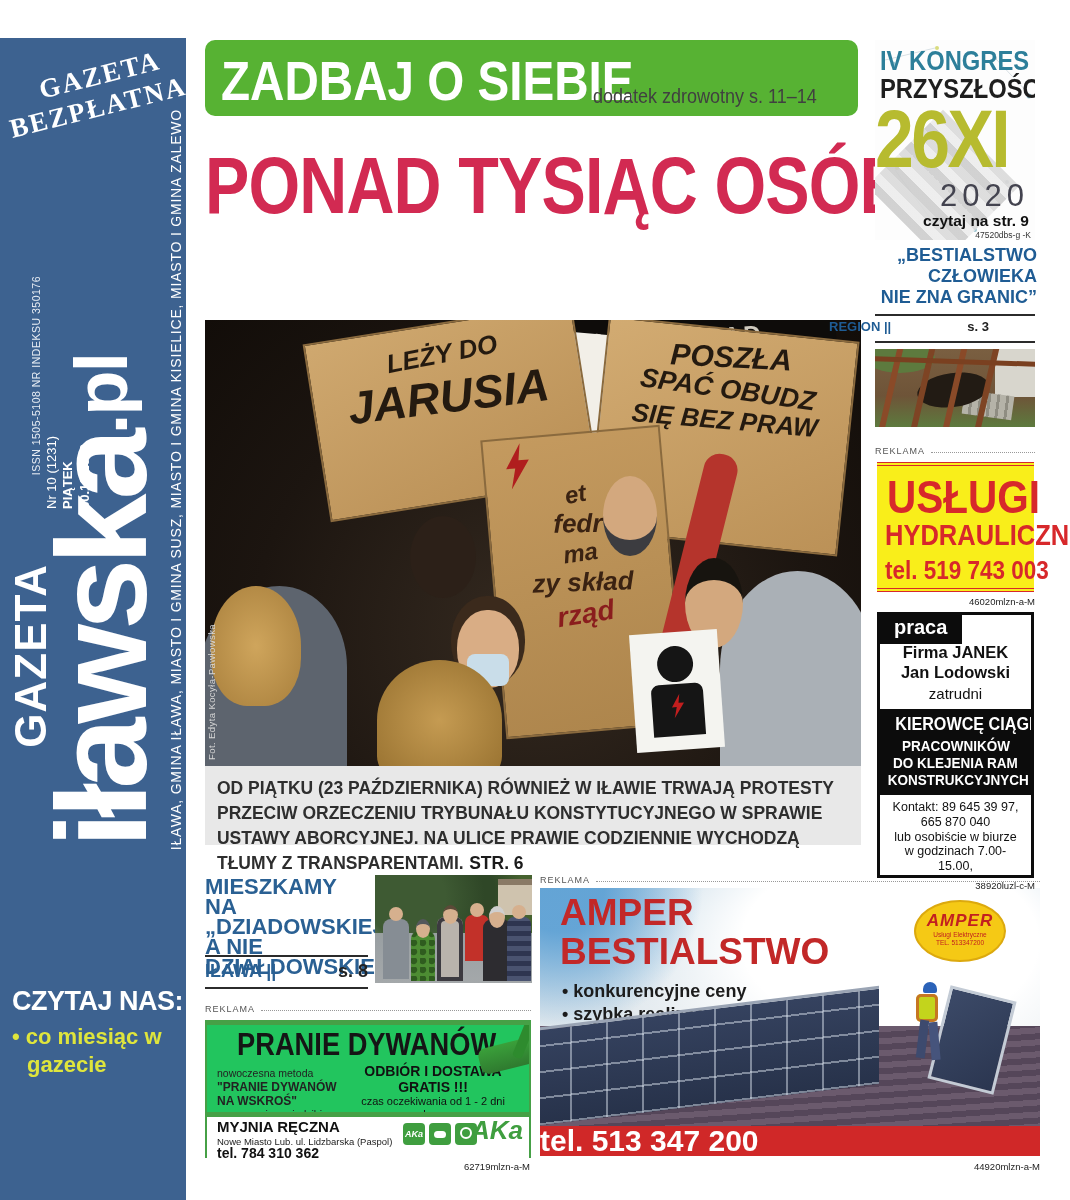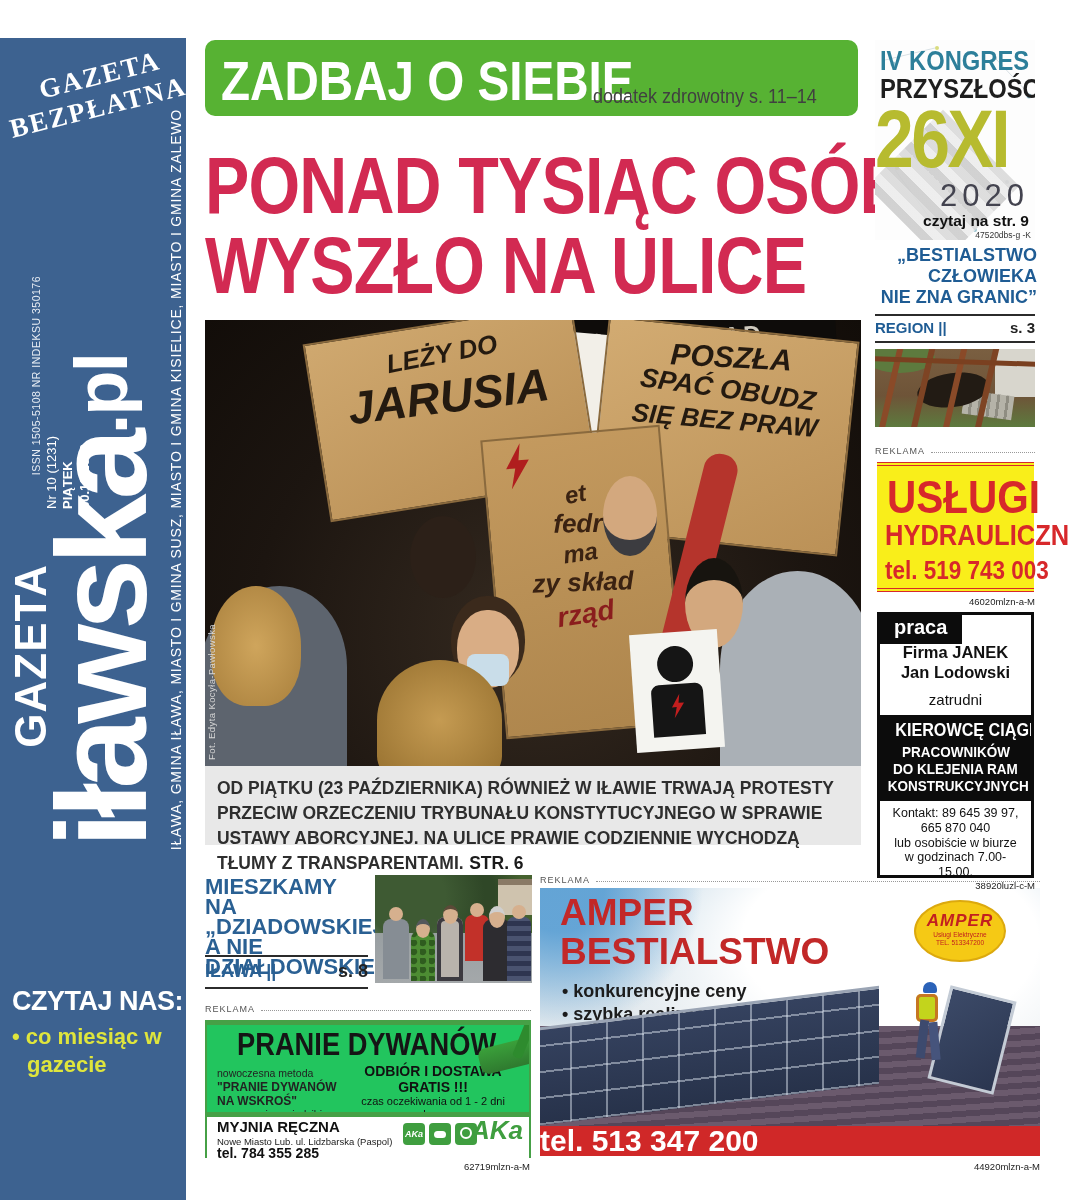--- a/index.html
+++ b/index.html
@@ -90,21 +90,21 @@
   .hydro .h1 { position:absolute; left:10px; top:4px; font-weight:bold; font-size:46px; }
   .hydro .h2 { position:absolute; left:8px; top:52px; font-weight:bold; font-size:30px; }
   .hydro .h3 { position:absolute; left:8px; top:90px; font-weight:bold; font-size:25px; }
 
   
   .job { left:877px; top:612px; width:157px; height:266px; background:#fff; border:3px solid #0c0c0c;
          box-sizing:border-box; text-align:center; overflow:hidden; }
   .job .tag { position:absolute; top:-1px; left:-1px; background:#0c0c0c; color:#fff;
               font-weight:bold; font-size:20px; padding:2px 15px 5px; }
   .job .head { padding-top:28px; font-weight:bold; font-size:16.5px; line-height:1.2; color:#111; }
-  .job .verb { font-weight:normal; font-size:15px; margin-top:8px; }
+  .job .verb { font-weight:normal; font-size:15px; margin-top:2px; }
   .job .blk { background:#0c0c0c; color:#fff; margin-top:6px; padding:5px 0 6px; }
   .job .blk .rm { font-weight:bold; font-size:19px; line-height:1.1; margin-bottom:4px; }
   .job .blk .rl { font-weight:bold; font-size:15px; line-height:1.13; }
   .job .contact { padding:5px 12px 0; font-size:12.5px; line-height:1.17; color:#111; }
 
   
   .carpet { left:205px; top:1020px; width:326px; height:138px; background:#fff;
             border-left:2px solid #46a046; border-right:2px solid #46a046; box-sizing:border-box; }
   .carpet .band { position:absolute; left:0; right:0; height:5px; background:#46a046; }
   .carpet .beige { position:absolute; left:0; right:0; top:5px; height:103px; background:#22c55e; overflow:hidden; }
@@ -182,23 +182,20 @@
 
   <section class="abs gbanner">
     <div class="ttl"><span class="cond cx85">ZADBAJ O SIEBIE</span></div>
     <div class="sub"><span class="cond cx90">dodatek zdrowotny s. 11–14</span></div>
   </section>
 
   <h1 class="abs headline" style="margin:0;">
     <span>
         <span class="cond cx83">PONAD TYSIĄC OSÓB</span>
       </span>
-    <span>
-        <span class="cond cx83">WYSZŁO NA ULICE</span>
-      </span>
   </h1>
 
   <figure class="abs photo" style="margin:0;">
     <div class="abs" style="right:25px;top:-8px;width:340px;height:52px;background:#0e0c0a;transform:rotate(-3deg);
                 color:#cfcabe;font-weight:bold;font-size:24px;letter-spacing:3px;text-align:center;line-height:54px;overflow:hidden;">POLSKI RZĄD</div>
     <div class="abs" style="left:300px;top:12px;width:128px;height:150px;background:#f2efe8;transform:rotate(5deg);"></div>
     <div class="card" style="left:110px;top:2px;width:268px;height:162px;transform:rotate(-9deg);padding-top:14px;">
       <div style="font-size:26px;transform:rotate(-2deg);">LEŻY DO</div>
       <div style="font-size:46px;transform:rotate(2deg);">JARUSIA</div>
     </div>
@@ -300,21 +297,21 @@
         <div>czas oczekiwania od 1 - 2 dni robocze</div>
 
       </div>
       <div class="abs" style="left:272px;top:18px;width:56px;height:26px;background:linear-gradient(#3aa03a,#2f7a2f);border-radius:8px;transform:rotate(-14deg);"></div>
       <div class="abs" style="left:312px;top:-6px;width:10px;height:40px;background:#2e8b2e;transform:rotate(22deg);border-radius:4px;"></div>
     </div>
     <div class="band" style="top:92px;"></div>
     <div class="white">
       <div class="comp">MYJNIA RĘCZNA</div>
       <div class="addr">Nowe Miasto Lub. ul. Lidzbarska (Paspol)</div>
-      <div class="ph2">tel. 784 355 285</div>
+      <div class="ph2">tel. 784 310 362</div>
       <div class="tile" style="right:104px;">AKa</div>
       <div class="tile" style="right:78px;">
           <div style="width:12px;height:7px;background:#fff;border-radius:4px;margin:8px auto 0;"></div>
         </div>
       <div class="tile" style="right:52px;">
           <div style="width:8px;height:8px;border:2px solid #fff;border-radius:50%;margin:4px auto 0;"></div>
         </div>
       <div class="aka-big">AKa</div>
     </div>
   </section>
@@ -372,21 +369,21 @@
     <div class="cta">czytaj na str. 9</div>
     <div class="kcode">47520dbs-g -K</div>
   </section>
 
   <div class="abs tz-head region-head" style="color:#1f5c94;">
     <div>„BESTIALSTWO</div>
     <div>CZŁOWIEKA</div>
     <div>NIE ZNA GRANIC”</div>
   </div>
   <div class="rule" style="left:875px;top:314px;width:160px;"></div>
-  <div class="sec-row" style="left:875px;top:319px;width:160px;font-size:15px;">
+  <div class="sec-row" style="left:829px;top:319px;width:160px;font-size:13px;">
     <span class="sec" style="color:#1f5c94;">REGION ||</span>
     <span class="pg">s. 3</span>
   </div>
   <div class="rule" style="left:875px;top:341px;width:160px;"></div>
 
   <div class="abs" style="left:875px;top:349px;width:160px;height:78px;overflow:hidden;background:linear-gradient(180deg,#7a5f41 0%,#6e5438 60%,#5d7a3e 100%);">
     <div class="abs" style="left:-10px;top:-6px;width:70px;height:30px;background:#5d7a3e;border-radius:50%;"></div>
     <div class="abs" style="right:0;top:0;width:40px;height:48px;background:#d8d6cd;"></div>
     <div class="abs" style="right:22px;bottom:10px;width:50px;height:24px;background:repeating-linear-gradient(90deg,#b5b3a8 0 6px,#8f8d82 6px 9px);transform:rotate(8deg);"></div>
     <div class="abs" style="left:42px;top:24px;width:72px;height:34px;background:#221b14;border-radius:50%;transform:rotate(-8deg);"></div>

